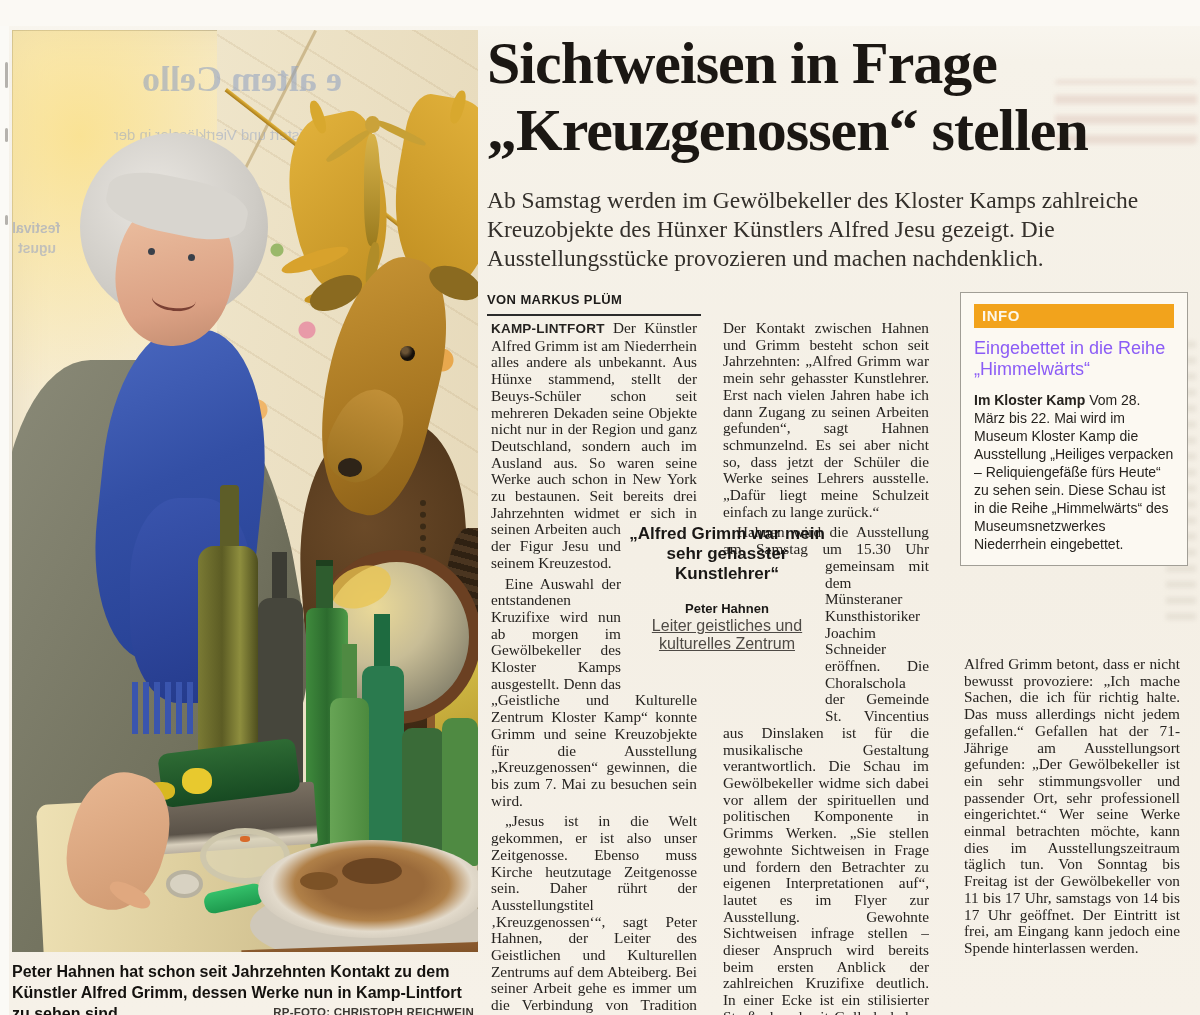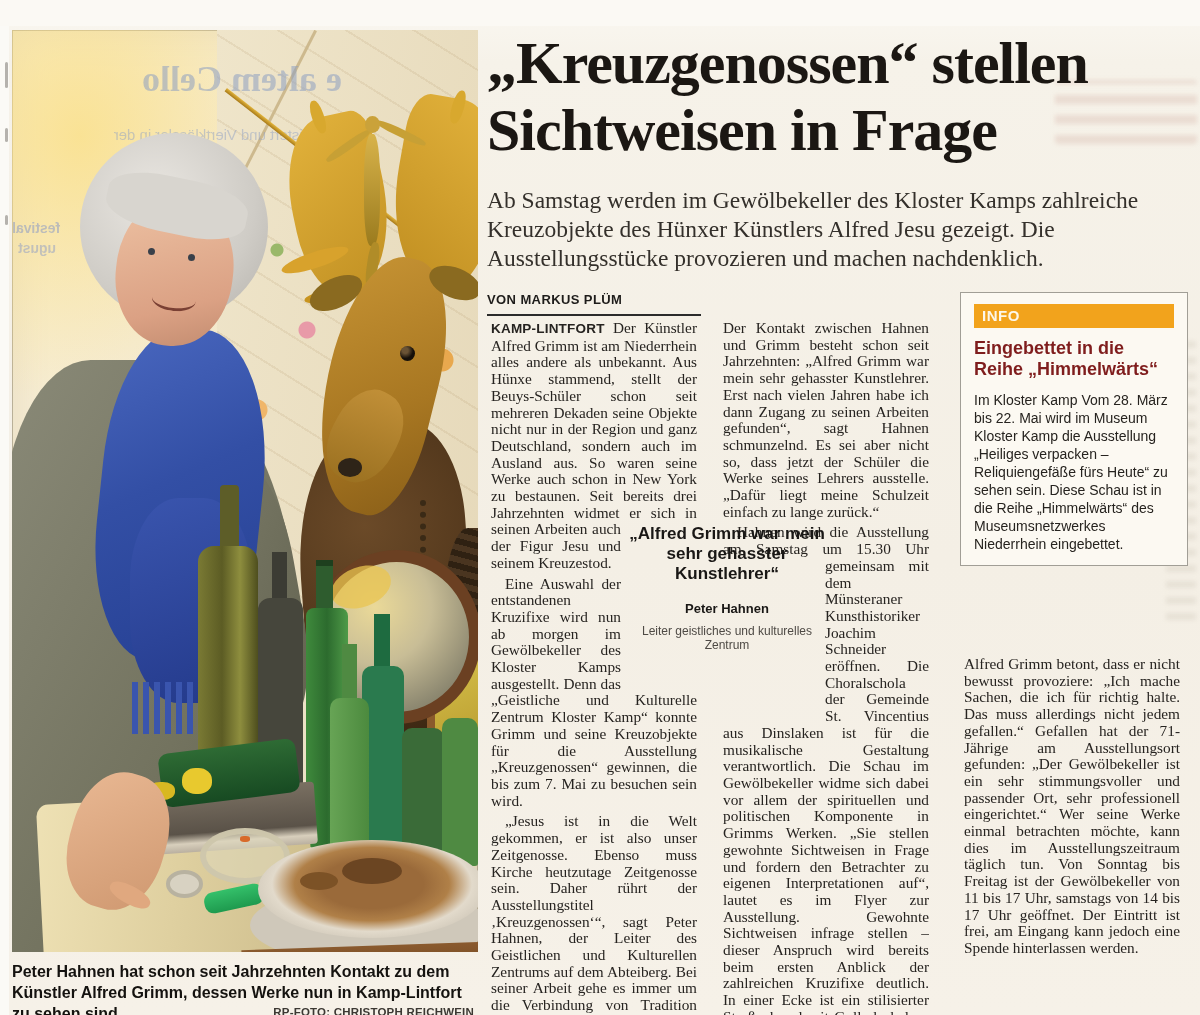--- a/index.html
+++ b/index.html
@@ -39,31 +39,31 @@
   .col3{left:960px;top:652px;width:224px;}
   .leadin{font-family:"Liberation Sans",sans-serif;font-weight:700;font-size:13.5px;letter-spacing:.2px;}
   .sp-r{float:right;width:76px;height:158px;}
   .sp-l{float:left;width:102px;height:158px;}
 
   
   .pullquote{left:628px;top:524px;width:198px;text-align:center;
     font-family:"Liberation Sans",sans-serif;color:#191715;}
   .pq-text{font-size:17px;line-height:20px;font-weight:700;}
   .pq-author{margin-top:17px;font-size:13px;font-weight:700;}
-  .pq-role{font-size:12px;color:#4e4a45;margin-top:8px;}
+  .pq-role{font-size:16px;color:#4e4a45;margin-top:1px;text-decoration:underline;}
 
   
   .infobox{left:960px;top:292px;width:228px;box-sizing:border-box;
     border:1px solid #a19e96;background:#fcf9f2;padding:11px 13px 12px 13px;
     font-family:"Liberation Sans",sans-serif;}
   .info-label{background:#f2a31c;color:#fdf7ea;font-weight:700;font-size:15px;
     padding:3px 8px 4px 8px;letter-spacing:.5px;}
-  .info-title{margin:10px 0 0 0;font-size:18px;line-height:21px;font-weight:700;color:#7f1d1d;}
+  .info-title{margin:10px 0 0 0;font-size:18px;line-height:21px;font-weight:400;color:#8b5cf6;}
   .info-p{margin:11px 0 0 0;font-size:14px;line-height:18px;color:#26231f;}
-  .info-p b{font-weight:400;}
+  .info-p b{font-weight:700;}
 
   
   .caption{left:12px;top:961px;width:462px;font-family:"Liberation Sans",sans-serif;
     font-weight:700;font-size:16px;line-height:21px;color:#14120f;}
   .credit{position:absolute;right:0;bottom:1px;font-weight:600;font-size:11.5px;
     letter-spacing:.2px;color:#3c3833;}
 
   
   .photo{left:12px;top:30px;width:466px;height:922px;overflow:hidden;
     box-shadow:inset 0 0 0 1px rgba(120,110,90,.45), inset 0 0 40px rgba(120,100,60,.12);
@@ -283,22 +283,22 @@
   <i class="food-b"></i>
   <i class="table"></i>
 </div>
 
 <div class="abs caption">
   <span>Peter Hahnen hat schon seit Jahrzehnten Kontakt zu dem Künstler Alfred Grimm, dessen Werke nun in Kamp-Lintfort zu sehen sind.</span>
   <span class="credit">RP-FOTO: CHRISTOPH REICHWEIN</span>
 </div>
 
 <div class="abs headline">
+  <div>Sichtweisen in Frage</div>
   <div>„Kreuzgenossen“ stellen</div>
-  <div>Sichtweisen in Frage</div>
 </div>
 
 <div class="abs standfirst">Ab Samstag werden im Gewölbekeller des Kloster Kamps zahlreiche Kreuzobjekte des Hünxer Künstlers Alfred Jesu gezeigt. Die Ausstellungsstücke provozieren und machen nachdenklich.</div>
 
 <div class="abs byline">VON MARKUS PLÜM</div>
 
 <div class="abs bodycol col1">
   <p>
     <span class="leadin">KAMP-LINTFORT</span>
     <span>Der Künstler Alfred Grimm ist am Niederrhein alles andere als unbekannt. Aus Hünxe stammend, stellt der Beuys-Schüler schon seit mehreren Dekaden seine Objekte nicht nur in der Region und ganz Deutschland, sondern auch im Ausland aus. So waren seine Werke auch schon in New York zu bestaunen. Seit bereits drei Jahrzehnten widmet er sich in seinen Arbeiten </span><span class="sp-r"></span><span>auch der Figur Jesu und seinem Kreuzestod.</span>

